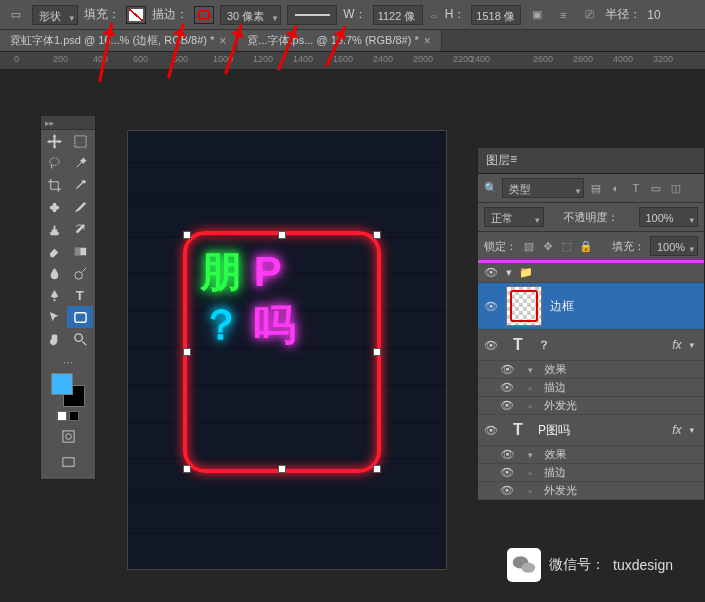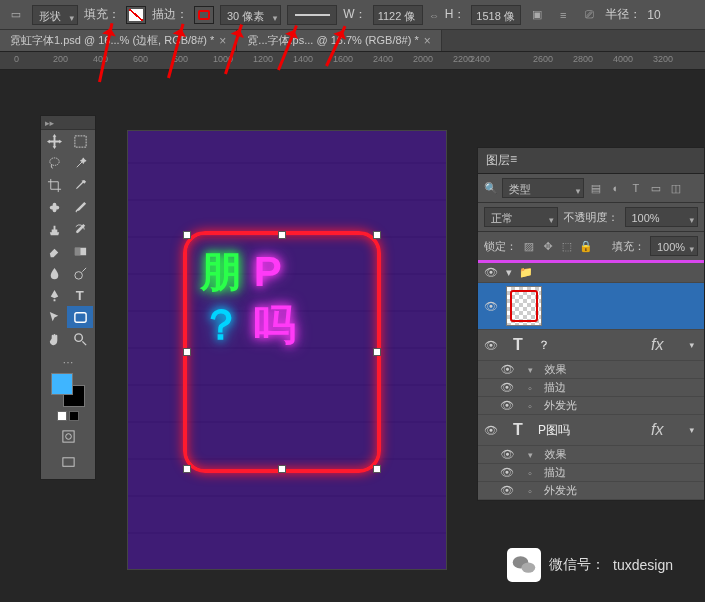--- a/index.html
+++ b/index.html
@@ -33,55 +33,55 @@
 .colors{padding:6px 4px;display:flex;flex-direction:column;align-items:center;gap:4px}
 .fgbg{position:relative;width:34px;height:34px}
 .fg,.bg{position:absolute;width:22px;height:22px;border:1px solid #777}
 .fg{top:0;left:0;background:#3fb5ff;z-index:2}
 .bg{bottom:0;right:0;background:#000}
 .mini{display:flex;gap:2px}
 .mini div{width:10px;height:10px;border:1px solid #666}
 .mini div:first-child{background:#fff}
 .mini div:last-child{background:#000}
 .canvas-wrap{position:absolute;left:127px;top:60px;width:320px;height:440px;background:#0a0a0a;border:1px solid #444}
-.canvas{position:absolute;inset:0;background:#4c1d95}
+.canvas{position:absolute;inset:0;background:#0f172a}
 .brick{position:absolute;inset:0;opacity:.25;background-image:repeating-linear-gradient(0deg,#1a1a1a 0,#1a1a1a 35px,#0a0a0a 35px,#0a0a0a 37px),repeating-linear-gradient(90deg,transparent 0,transparent 70px,#0a0a0a 70px,#0a0a0a 72px)}
 .neon-rect{position:absolute;left:55px;top:100px;width:198px;height:242px;border:4px solid #ff1a2e;border-radius:22px;box-shadow:0 0 12px #ff1a2e,inset 0 0 12px #ff1a2e}
 .handle{position:absolute;width:8px;height:8px;background:#fff;border:1px solid #555}
 .h-tl{left:-4px;top:-4px}.h-tr{right:-4px;top:-4px}.h-bl{left:-4px;bottom:-4px}.h-br{right:-4px;bottom:-4px}
 .h-tm{left:50%;top:-4px;margin-left:-4px}.h-bm{left:50%;bottom:-4px;margin-left:-4px}
 .h-ml{left:-4px;top:50%;margin-top:-4px}.h-mr{right:-4px;top:50%;margin-top:-4px}
 .neon-text{position:absolute;left:72px;top:115px;font-family:"STKaiti","KaiTi",cursive;font-size:42px;font-weight:bold;line-height:1.25}
 .nt1{color:#2aff4a;text-shadow:0 0 8px #2aff4a,0 0 15px #2aff4a}
 .nt2{color:#00d4ff;text-shadow:0 0 8px #00d4ff,0 0 15px #00d4ff}
 .nt3{color:#ff3af7;text-shadow:0 0 8px #ff3af7,0 0 15px #ff3af7}
 .layers-panel{position:absolute;right:0;top:77px;width:228px;background:#535353;border:1px solid #222}
 .lp-tabhdr{background:#424242;padding:4px 8px;font-size:12px;border-bottom:1px solid #222;display:flex;}
 .lp-filter{display:flex;align-items:center;gap:4px;padding:4px 6px;border-bottom:1px solid #333}
 .lp-filter .dd{flex:.8}
 .ficons{display:flex;gap:5px;color:#aaa}
 .ficons span{width:15px;height:15px;display:inline-flex;align-items:center;justify-content:center;font-size:11px}
-.lp-blend{display:flex;align-items:center;gap:6px;padding:4px 6px;border-bottom:1px solid #333}
+.lp-blend{display:flex;align-items:center;gap:20px;padding:4px 6px;border-bottom:1px solid #333}
 .lp-blend .dd{flex:1}
 .lp-lock{display:flex;align-items:center;gap:5px;padding:4px 6px;border-bottom:3px solid #d946ef;font-size:11px}
 .lp-lock .icn{width:14px;height:14px;color:#aaa;display:inline-flex;align-items:center;justify-content:center}
 .layer-list{max-height:330px;overflow:hidden}
 .lrow{display:flex;align-items:center;padding:3px 6px;border-bottom:1px solid #474747;gap:8px}
 .lrow .eye{width:14px;color:#ccc}
 .lrow.sel{background:#2d6db3}
 .lthumb{width:36px;height:40px;background:#fff;position:relative;border:1px solid #777}
 .lthumb.trans{background-image:repeating-conic-gradient(#ccc 0 25%,#fff 0 50%);background-size:8px 8px}
 .lthumb.trans::after{content:"";position:absolute;inset:3px;border:2px solid #d00;border-radius:3px}
 .lname{flex:1;font-size:12px;color:#eee}
 .ticon{width:24px;height:24px;display:flex;align-items:center;justify-content:center;font-size:16px;font-weight:bold;color:#ddd}
 .sub-fx{padding-left:50px;font-size:11px;color:#ccc;border-bottom:1px solid #474747;display:flex;align-items:center;gap:6px;height:18px}
 .sub-fx::before{content:"◦";color:#aaa}
 .fx-head{padding-left:50px;font-size:11px;color:#ccc;border-bottom:1px solid #474747;display:flex;align-items:center;gap:6px;height:18px}
 .fx-head::before{content:"▾";font-size:9px;color:#aaa}
-.fx-badge{margin-left:auto;margin-right:18px;font-style:italic;color:#ccc;font-size:16px}
+.fx-badge{margin-left:auto;margin-right:0;font-style:italic;color:#ccc;font-size:12px}
 .arrow{position:absolute;width:3px;background:#e00;transform-origin:bottom center;z-index:20}
 .arrow::before{content:"";position:absolute;left:-6px;top:-2px;border:7px solid transparent;border-bottom-color:#e00}
 .wechat{position:absolute;right:32px;bottom:20px;display:flex;align-items:center;gap:8px;color:#ddd;font-size:14px;z-index:30}
 .wc-icon{width:34px;height:34px;background:#fff;border-radius:5px;display:flex;align-items:center;justify-content:center;position:relative}
 .link-icn{width:10px;text-align:center;color:#aaa}
 </style>
 </head>
 <body>
 
 <div class="optbar">
@@ -326,20 +326,21 @@
     </div>
     <div class="layer-list">
       <div class="lrow">
         <span class="eye">👁</span>
         <span>▾</span>
         <span>📁</span>
       </div>
       <div class="lrow sel">
         <span class="eye">👁</span>
         <div class="lthumb trans"></div>
+        <span class="lname">边框</span>
       </div>
       <div class="lrow">
         <span class="eye">👁</span>
         <div class="ticon">T</div>
         <span class="lname">？</span>
         <span class="fx-badge">fx</span>
           <span style="font-size:9px;margin-right:4px">▾</span>
       </div>
       <div class="fx-head">
           <span class="eye" style="margin-left:-38px;margin-right:24px">👁</span>

